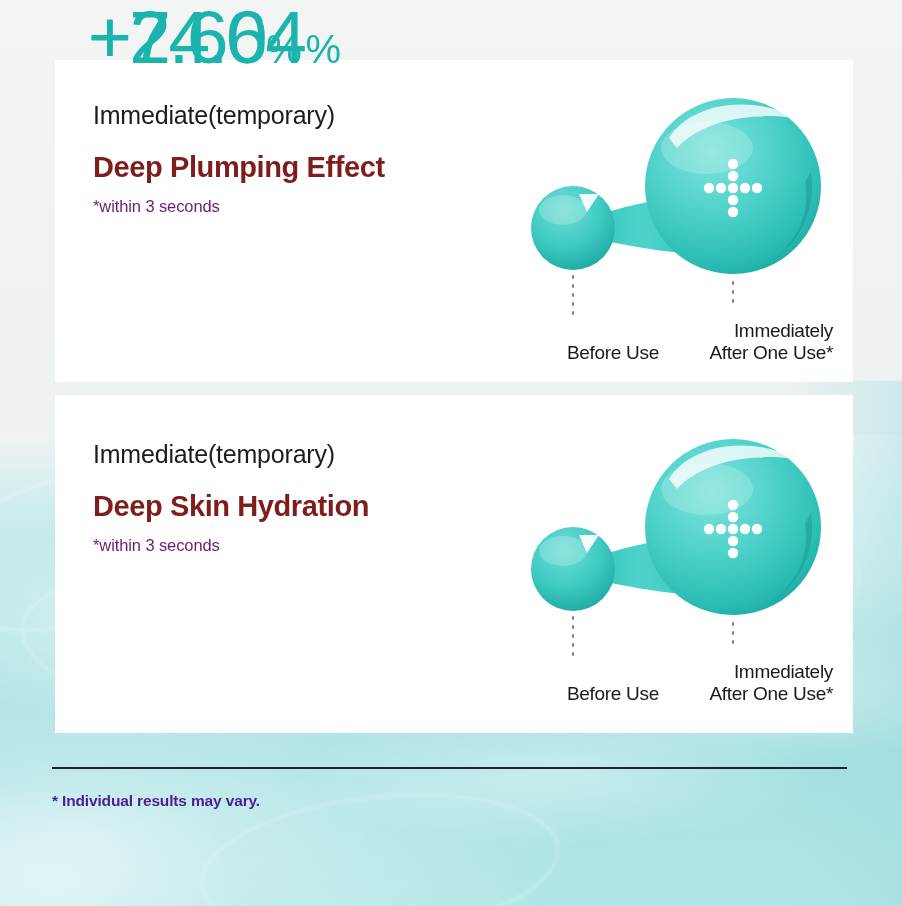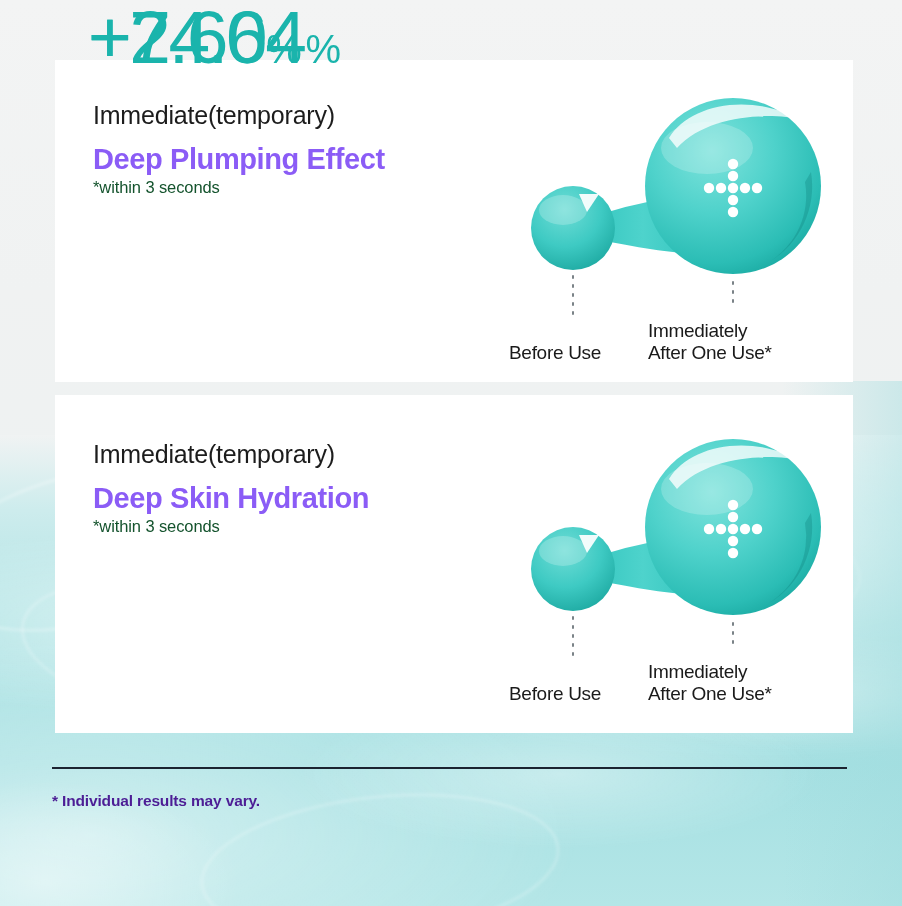--- a/index.html
+++ b/index.html
@@ -92,31 +92,32 @@
     font-size: 25px;
     font-weight: 400;
     color: #1c1c1c;
     letter-spacing: -0.2px;
     line-height: 1.22;
     white-space: nowrap;
   }
   .headline {
     font-size: 29px;
     font-weight: 700;
-    color: #8b5cf6;
+    color: #7f1d1d;
     letter-spacing: -0.4px;
     line-height: 1.28;
-    margin-top: 10px;
+    margin-top: 18px;
     white-space: nowrap;
   }
   .subnote {
     font-size: 16.5px;
     font-weight: 400;
-    color: #14532d;
+    color: #701a75;
     letter-spacing: -0.1px;
+    margin-top: 11px;
     white-space: nowrap;
   }
 
   
   .stat {
     position: absolute;
     left: 36px;
     display: flex;
     align-items: baseline;
     color: #1ab4ac;
@@ -155,21 +156,21 @@
     width: 100%;
     height: 44px;
   }
   .fig-label {
     position: absolute;
     font-size: 19px;
     font-weight: 500;
     color: #1a1a1a;
     letter-spacing: -0.3px;
     line-height: 1.16;
-    text-align: left;
+    text-align: right;
     white-space: nowrap;
     margin-top: 12px;
   }
   .fig-label.before { left: 8px; bottom: 0; width: 150px; }
   .fig-label.after  { right: -2px; bottom: 0; width: 185px; }
 
   
   .divider {
     position: absolute;
     left: 52px;

